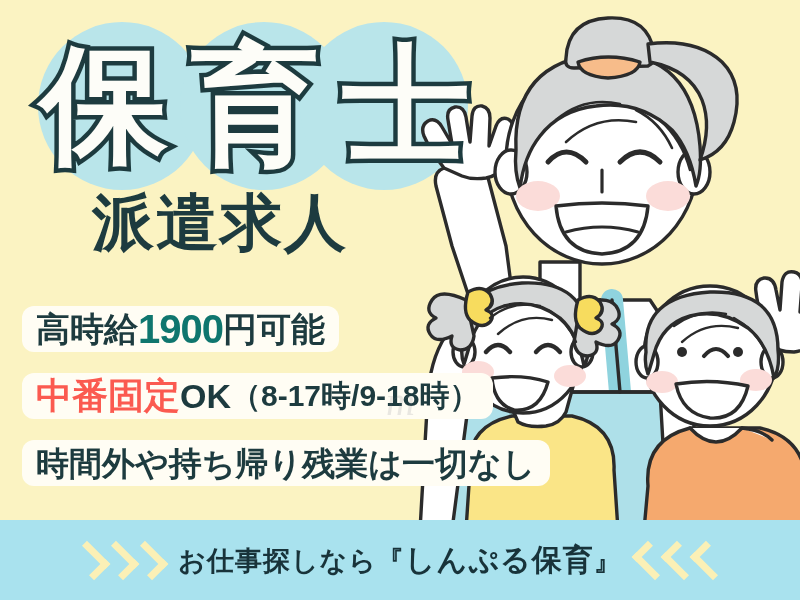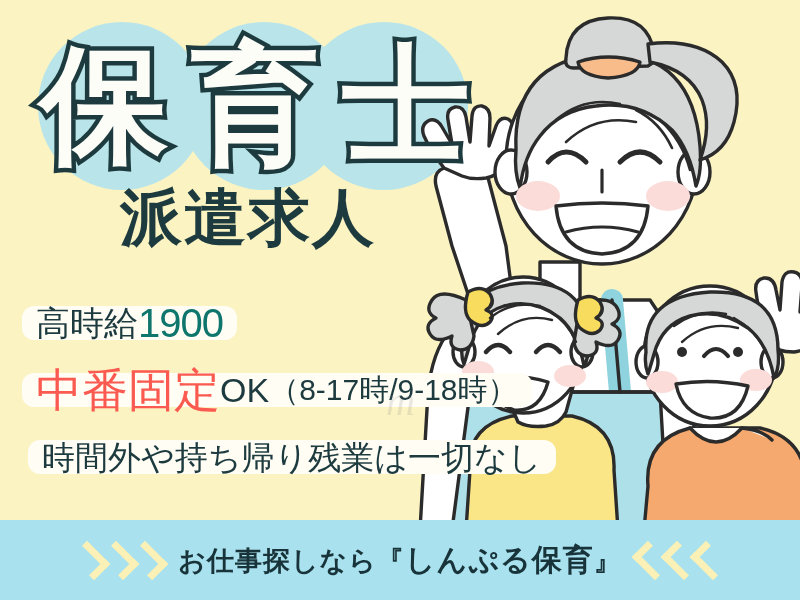--- a/index.html
+++ b/index.html
@@ -45,53 +45,52 @@
     line-height: 1;
     font-weight: bold;
     color: #fdfdf8;
     -webkit-text-stroke: 9px #1d3b3f;
     paint-order: stroke fill;
     letter-spacing: 0;
   }
 
   #subtitle {
     position: absolute;
-    left: 120px;
+    left: 92px;
     top: 192px;
     z-index: 6;
     font-size: 62px;
     line-height: 1;
     font-weight: bold;
     color: #1d3b3f;
     letter-spacing: 2px;
-    font-family: Liberation Mono, monospace;
   }
 
   
   .pill {
     position: absolute;
     z-index: 7;
     background: #fffdf4;
     border-radius: 12px;
     display: flex;
     align-items: center;
     white-space: nowrap;
     box-sizing: border-box;
     padding: 0 14px;
-    height: 34px;
+    height: 46px;
     color: #1d3b3f;
-    font-weight: normal;
+    font-weight: bold;
   }
   #pill-1 { left: 22px; top: 306px; }
   #pill-2 { left: 22px; top: 373px; }
-  #pill-3 { left: 22px; top: 440px; margin-left: 6px; }
+  #pill-3 { left: 22px; top: 440px; }
 
   .pill .big   { font-size: 34px; line-height: 1; }
   .pill .num   { font-size: 40px; line-height: 1; color: #0f766e; letter-spacing: -1px; }
-  .pill .red   { font-size: 46px; line-height: 1; color: #fb5a50; }
+  .pill .red   { font-size: 36px; line-height: 1; color: #fb5a50; }
   .pill .small { font-size: 30px; line-height: 1; }
   .pill .mid   { font-size: 33px; line-height: 1; }
 
   
   #banner {
     position: absolute;
     left: 0;
     bottom: 0;
     width: 800px;
     height: 80px;
@@ -294,20 +293,21 @@
     <span class="headline-char">保</span>
     <span class="headline-char">育</span>
     <span class="headline-char">士</span>
   </div>
 
   <div id="subtitle">派遣求人</div>
 
   <div class="pill" id="pill-1">
     <span class="big">高時給</span>
     <span class="num">1900</span>
+    <span class="big">円可能</span>
   </div>
 
   <div class="pill" id="pill-2">
     <span class="red">中番固定</span>
     <span class="big">OK</span>
     <span class="small">（8-17時/9-18時）</span>
   </div>
 
   <div class="pill" id="pill-3">
     <span class="mid">時間外や持ち帰り残業は一切なし</span>

